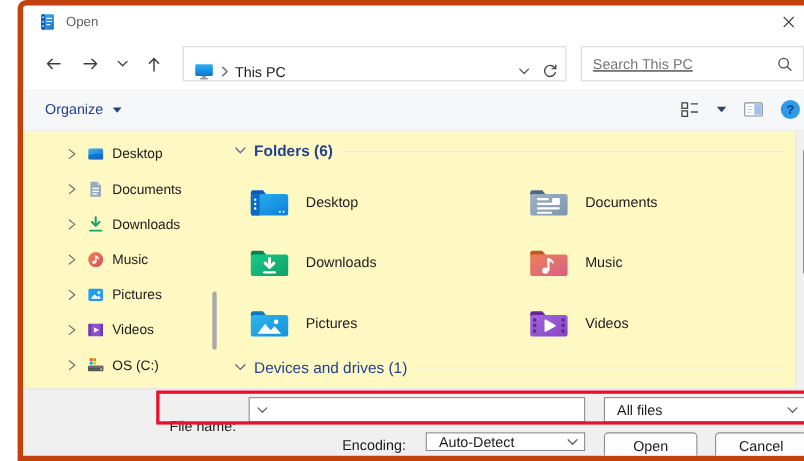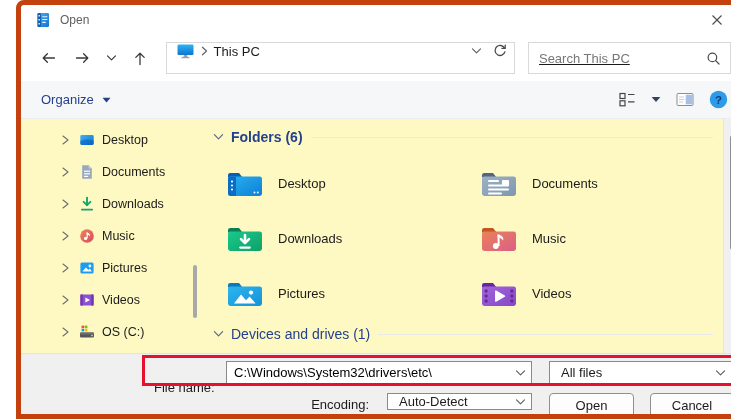--- a/index.html
+++ b/index.html
@@ -15,21 +15,21 @@
   .titlebar { height:30px; display:flex; align-items:center; padding:0 8px 0 14px; }
   .titlebar .title { color:#606060; font-size:12px; margin-left:9px; }
   .titlebar .spacer { flex:1; }
   .close-btn { width:34px; height:26px; display:flex; align-items:center; justify-content:center; cursor:pointer; }
 
   
   .navbar { height:46px; display:flex; align-items:center; padding:0 11px; }
   .nav-btn { width:36px; height:30px; display:flex; align-items:center; justify-content:center; cursor:pointer; }
   .nav-btn.small { width:24px; }
   .addressbar { width:369px; height:32px; border:1px solid #d9d9d9; background:#fff;
-    display:flex; align-items:flex-start; padding:0 6px 0 9px; margin-left:9px; }
+    display:flex; align-items:flex-end; padding:0 6px 0 9px; margin-left:9px; }
   .addr-crumb { display:flex; align-items:center; gap:6px; }
   .addr-text { font-size:13px; }
   .addr-spacer { flex:1; }
   .addr-right { display:flex; align-items:center; gap:10px; }
   .searchbox { width:203px; height:32px; border:1px solid #d9d9d9; background:#fff;
     display:flex; align-items:center; padding:0 9px 0 10px; margin-left:13px; }
   .searchbox input { border:0; outline:0; flex:1; background:transparent;
     font-family:inherit; font-size:13px; color:#1b1b1b; min-width:0;text-decoration:underline; }
   .searchbox input::placeholder { color:#767676; }
 
@@ -469,21 +469,20 @@
       <div class="vthumb"></div>
     </div>
   </div>
 
   <div class="footer">
     <div class="annotation"></div>
 
     <span class="fn-label">File name:</span>
 
     <div class="combo combo-fname">
-      <input type="text" value="C:\Windows\System32\drivers\etc\" style="">
       <span class="carr">
         <svg width="11" height="8" viewBox="0 0 11 8">
             <path d="M1.5 1.8 L5.5 5.8 L9.5 1.8" stroke="#5f6368" stroke-width="1.2" fill="none" stroke-linecap="round" stroke-linejoin="round"></path>
           </svg>
       </span>
     </div>
 
     <div class="combo combo-ftype">
       <span class="ctext">All files</span>
       <span class="carr">

